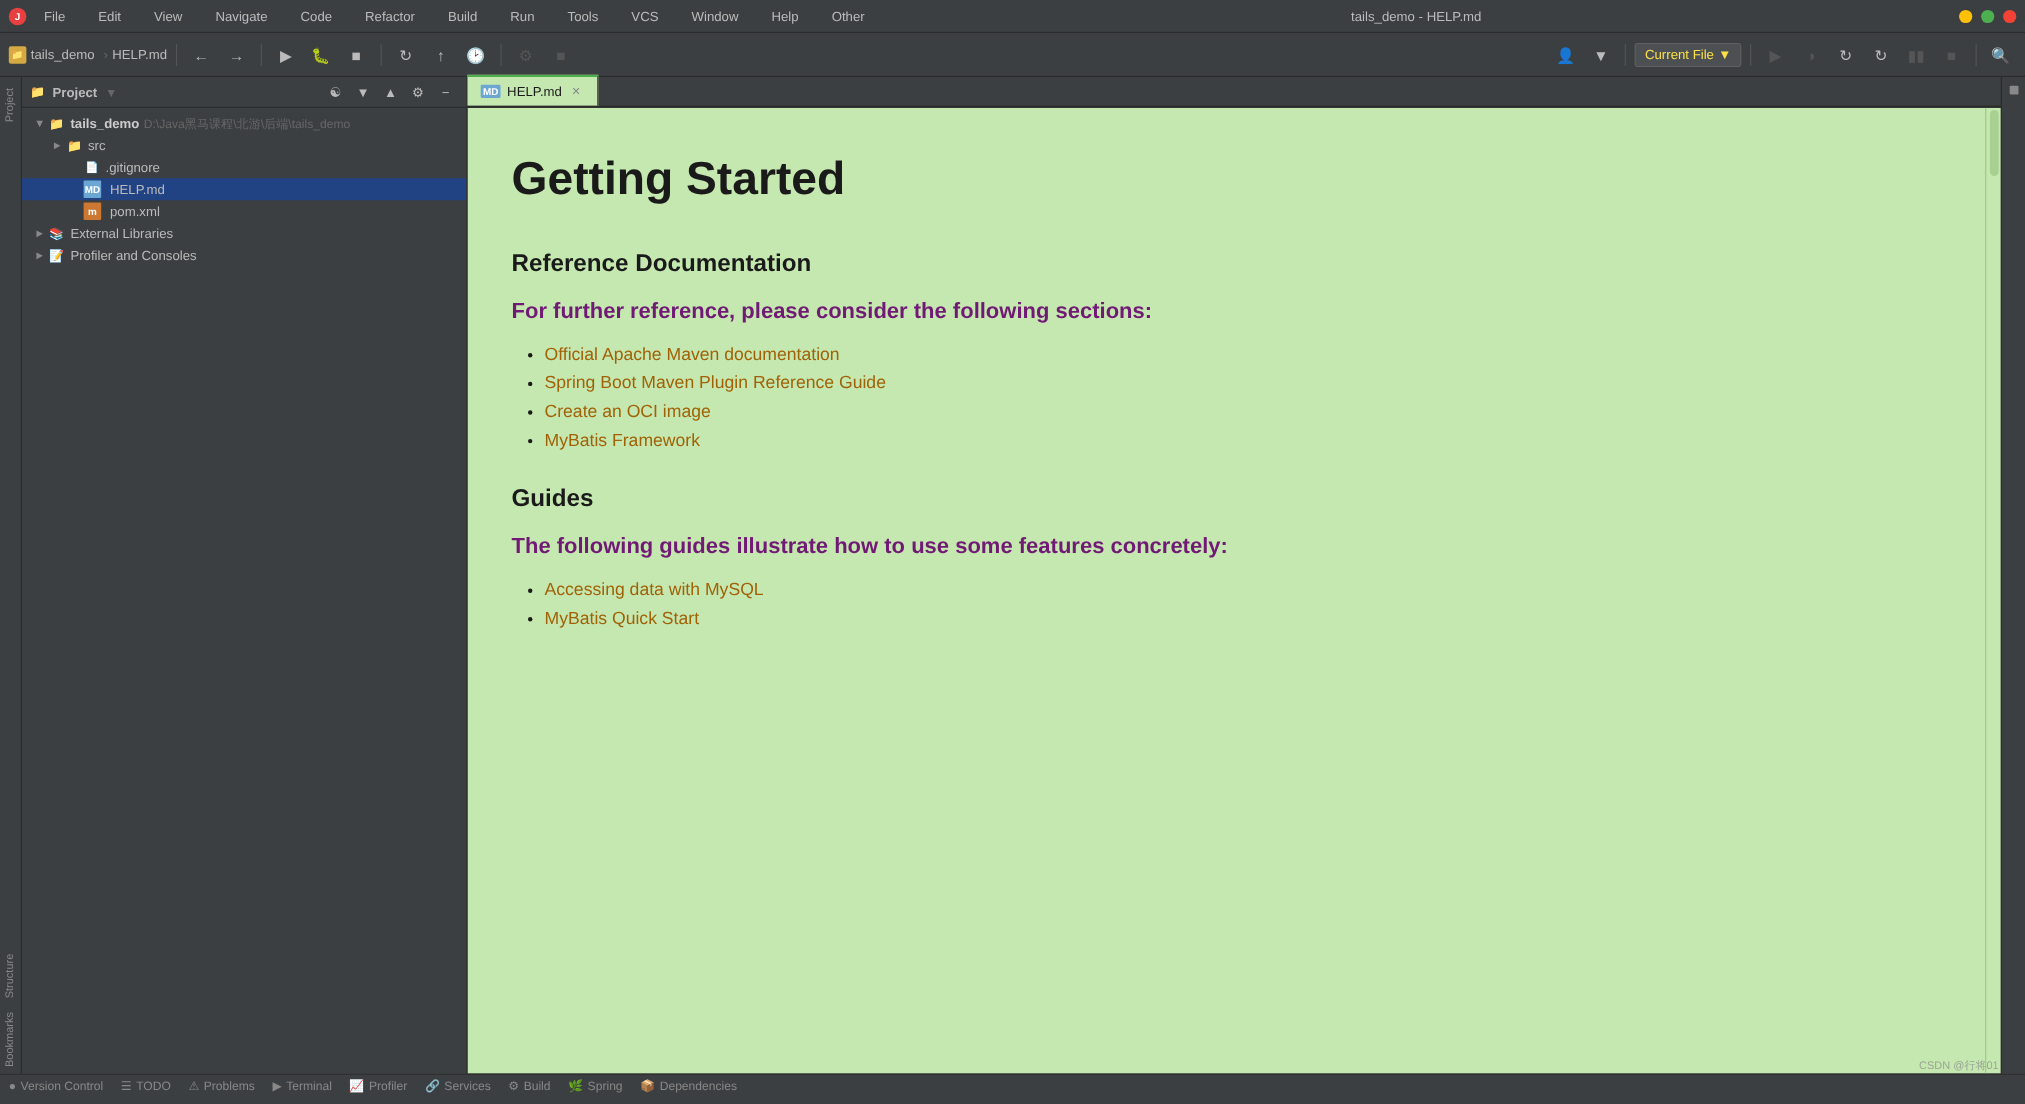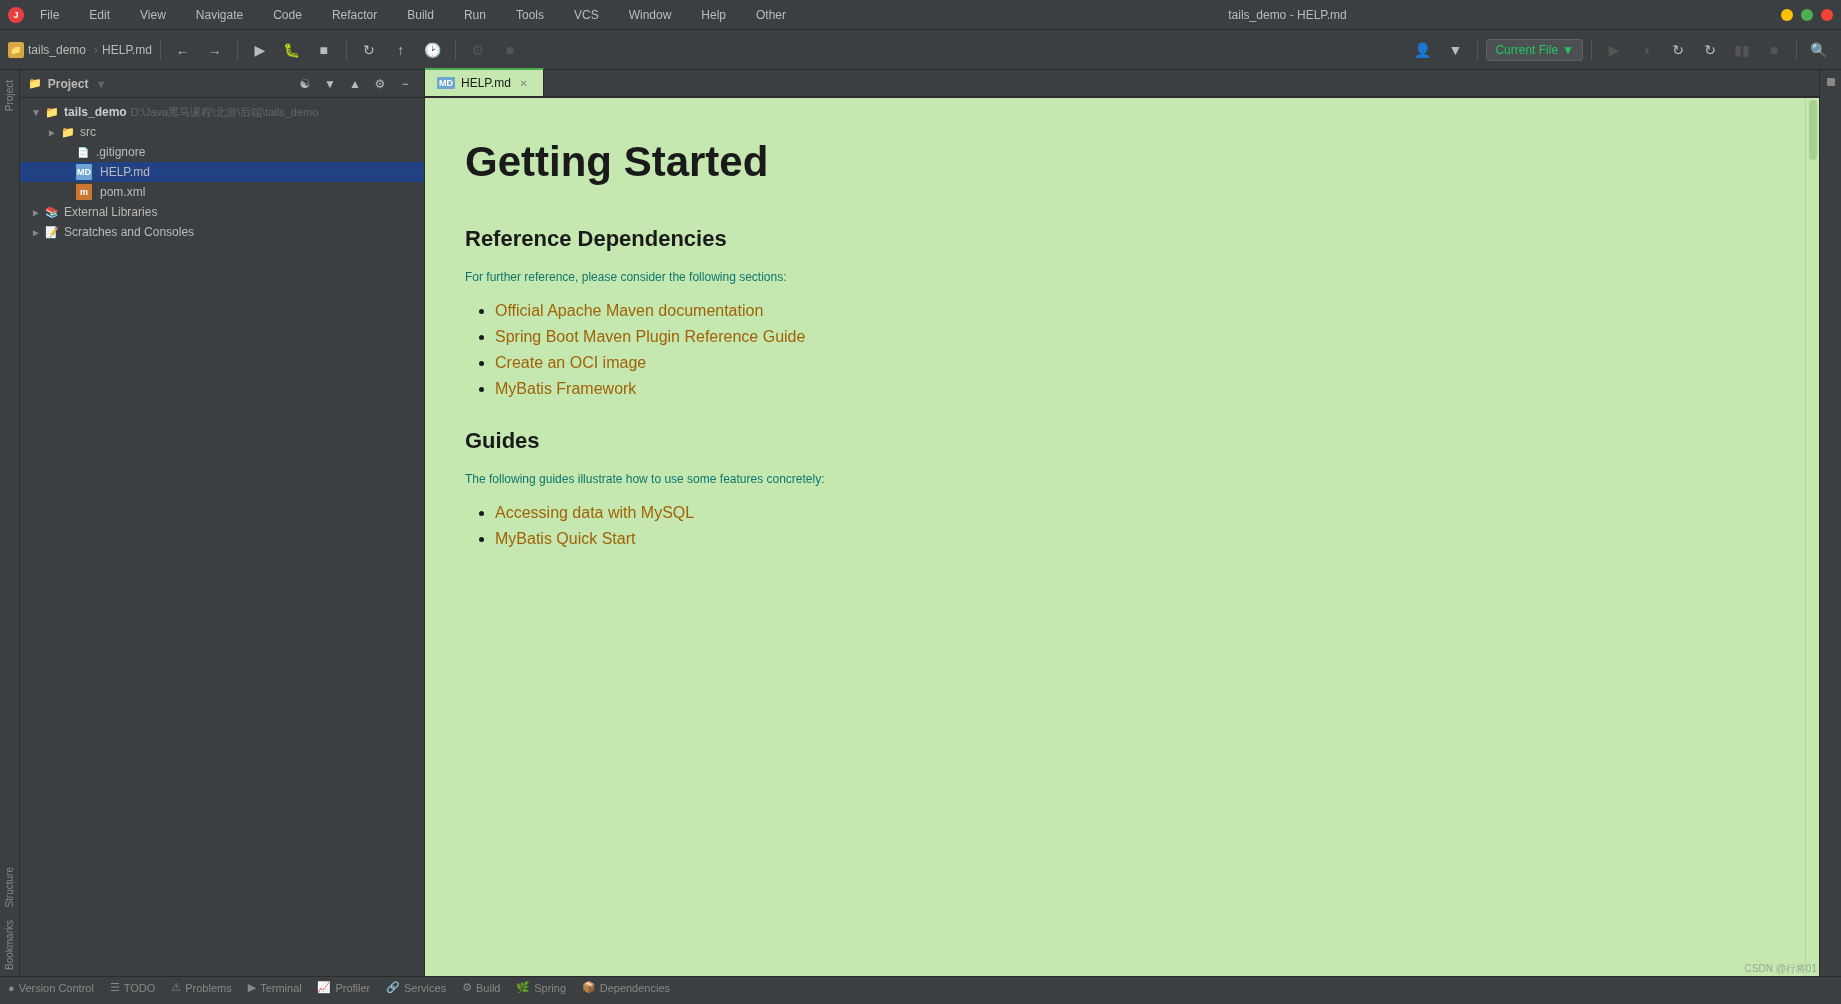--- a/index.html
+++ b/index.html
@@ -201,24 +201,25 @@
       margin-bottom: 40px;
     }
     .editor-content h2 {
       font-size: 22px;
       font-weight: bold;
       color: #1a1a1a;
       margin-bottom: 16px;
       margin-top: 30px;
     }
     .editor-content p {
-      font-size: 12px;
-      color: #0f766e;
+      font-size: 20px;
+      color: #701a75;
       margin-bottom: 16px;
       line-height: 1.5;
+      font-weight: bold;
     }
     .editor-content ul {
       list-style: disc;
       padding-left: 30px;
       margin-bottom: 16px;
     }
     .editor-content li {
       margin-bottom: 8px;
       font-size: 16px;
     }
@@ -262,21 +263,21 @@
     }
 
     .current-file-btn {
       display: flex;
       align-items: center;
       gap: 4px;
       padding: 3px 8px;
       background: #4c5052;
       border: 1px solid #606060;
       border-radius: 3px;
-      color: #22c55e;
+      color: #fde047;
       font-size: 12px;
       cursor: pointer;
     }
 
     .right-side-panel {
       width: 22px;
       background: #3c3f41;
       border-left: 1px solid #2b2b2b;
       display: flex;
       flex-direction: column;
@@ -454,41 +455,41 @@
         <span class="tree-indent" style="width:4px;"></span>
         <span class="tree-arrow">►</span>
         <span class="tree-icon icon-ext-lib">📚</span>
         <span class="tree-label">External Libraries</span>
       </div>
 
       <div class="tree-item">
         <span class="tree-indent" style="width:4px;"></span>
         <span class="tree-arrow">►</span>
         <span class="tree-icon icon-scratches">📝</span>
-        <span class="tree-label">Scratches and Consoles</span>
+        <span class="tree-label">Profiler and Consoles</span>
       </div>
     </div>
   </div>
 
   <div class="editor-area">
 
     <div class="tab-bar">
       <div class="tab active">
         <span style="font-size:9px;background:#6ca7d4;color:white;border-radius:1px;padding:1px 2px;font-weight:bold;">MD</span>
         <span>HELP.md</span>
         <span class="tab-close">✕</span>
       </div>
     </div>
 
     <div class="editor-wrapper">
 
       <div class="editor-content">
         <h1>Getting Started</h1>
 
-        <h2>Reference Dependencies</h2>
+        <h2>Reference Documentation</h2>
         <p>For further reference, please consider the following sections:</p>
         <ul>
           <li>
             <a href="#">Official Apache Maven documentation</a>
           </li>
           <li>
             <a href="#">Spring Boot Maven Plugin Reference Guide</a>
           </li>
           <li>
             <a href="#">Create an OCI image</a>

